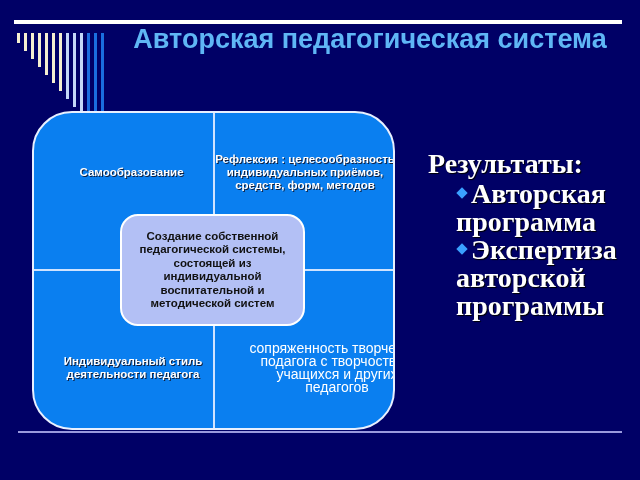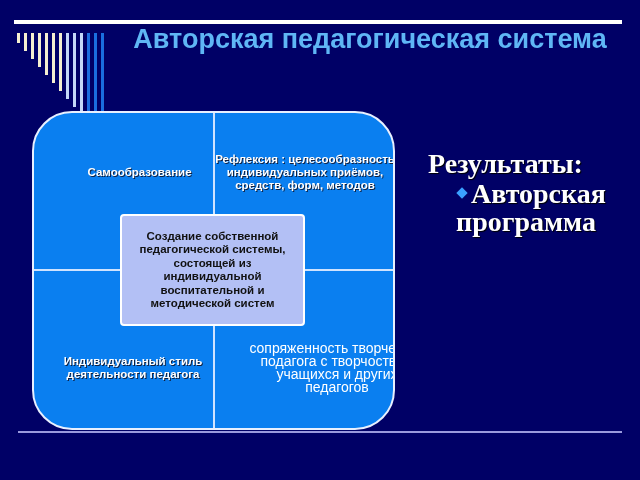--- a/index.html
+++ b/index.html
@@ -36,30 +36,30 @@
     overflow: hidden;
   }
   .vdiv { position: absolute; left: 179px; top: 0; width: 2px; height: 100%; background: #cfe3ff; }
   .hdiv { position: absolute; left: 0; top: 156px; width: 100%; height: 2px; background: #cfe3ff; }
   .cell {
     position: absolute; color: #ffffff; text-align: center;
     font-weight: bold; font-size: 11.5px; line-height: 13px;
     text-shadow: 1px 1px 0 #102040;
     display: flex; align-items: center; justify-content: center;
   }
-  .cell.tl { left: 16px; top: 0; width: 179px; height: 118px; }
+  .cell.tl { left: 8px; top: 0; width: 179px; height: 118px; }
   .cell.tr { left: 181px; top: 14px; width: 180px; height: 90px; }
   .cell.bl { left: 0; top: 220px; width: 198px; height: 70px; }
   .cell.br { left: 181px; top: 220px; width: 180px; height: 70px;
              font-weight: normal; font-size: 14px; text-shadow: none; padding-left: 32px; }
   .center-box {
     position: absolute; left: 120px; top: 214px; width: 185px; height: 112px;
     background: #b3c0f5;
     border: 2px solid #ffffff;
-    border-radius: 4px;
+    border-radius: 18px;
     box-sizing: border-box;
     color: #111111; text-align: center;
     font-weight: bold; font-size: 11.5px; line-height: 13.5px;
     display: flex; align-items: center; justify-content: center;
     padding: 1px 4px;
   }
   .results {
     position: absolute; left: 428px; top: 150px; width: 200px;
     color: #ffffff;
     font-family: "Liberation Serif", serif; font-weight: bold;
@@ -106,15 +106,18 @@
   <div class="cell br">сопряженность творчества подагога с творчоством учащихся и других педагогов</div>
 </div>
 
 <div class="center-box">Создание собственной педагогической системы, состоящей из индивидуальной воспитательной и методической систем</div>
 
 <div class="results">
   <div class="heading">Результаты:</div>
   <div class="item">
     <span class="bullet"></span><span>Авторская программа</span>
   </div>
+  <div class="item">
+    <span class="bullet"></span><span>Экспертиза авторской программы</span>
+  </div>
 </div>
 
 <div class="bottom-rule"></div>
 
 </body></html>

